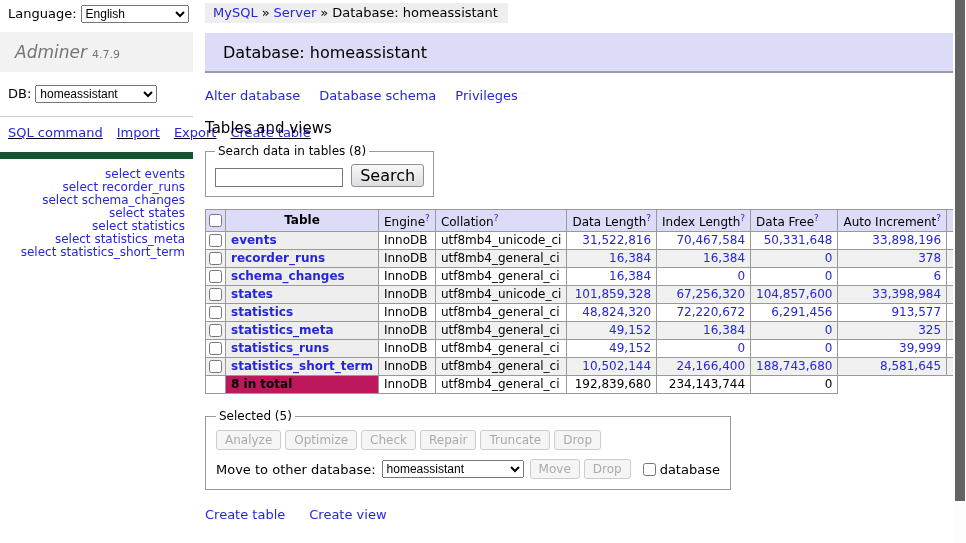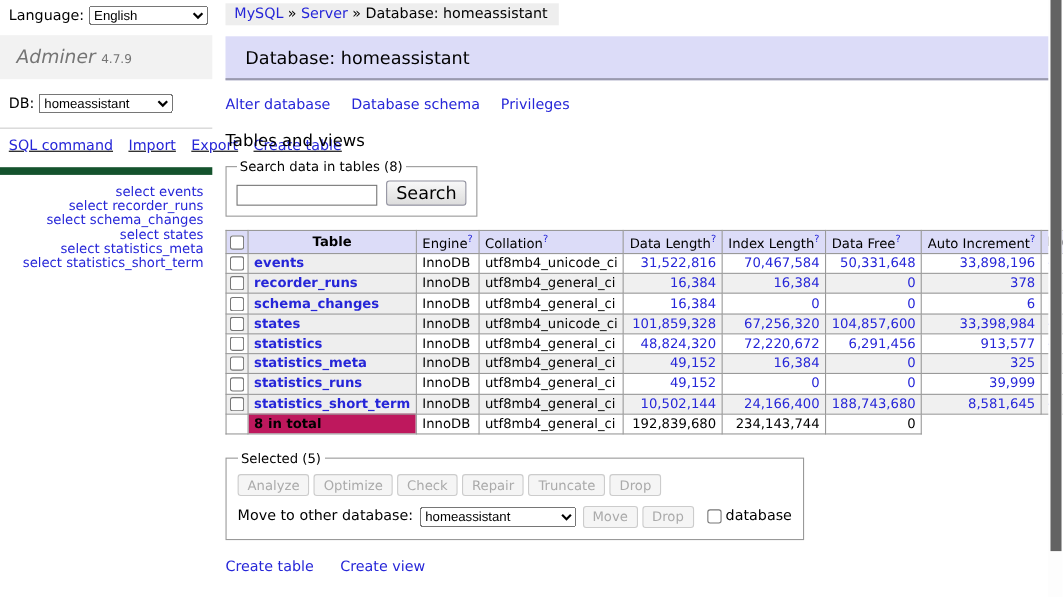--- a/index.html
+++ b/index.html
@@ -104,20 +104,21 @@
     </div>
     <div id="db-row">
       <span>DB:</span><select><option>homeassistant</option></select>
     </div>
     <div id="sidebar-actions"><a>SQL command</a><a>Import</a><a>Export</a><a>Create table</a></div>
     <div id="sidebar-tables">
         <a>select events</a>
         <a>select recorder_runs</a>
         <a>select schema_changes</a>
         <a>select states</a>
+        <a>select statistics</a>
         <a>select statistics_meta</a>
         <a>select statistics_short_term</a>
       </div>
   </div>
 
   <div id="main">
     <div class="topbar">
       <span class="breadcrumb"><a>MySQL</a><span class="sep">»</span><a>Server</a><span class="sep">»</span><span>Database: homeassistant</span></span>
 
     </div>

